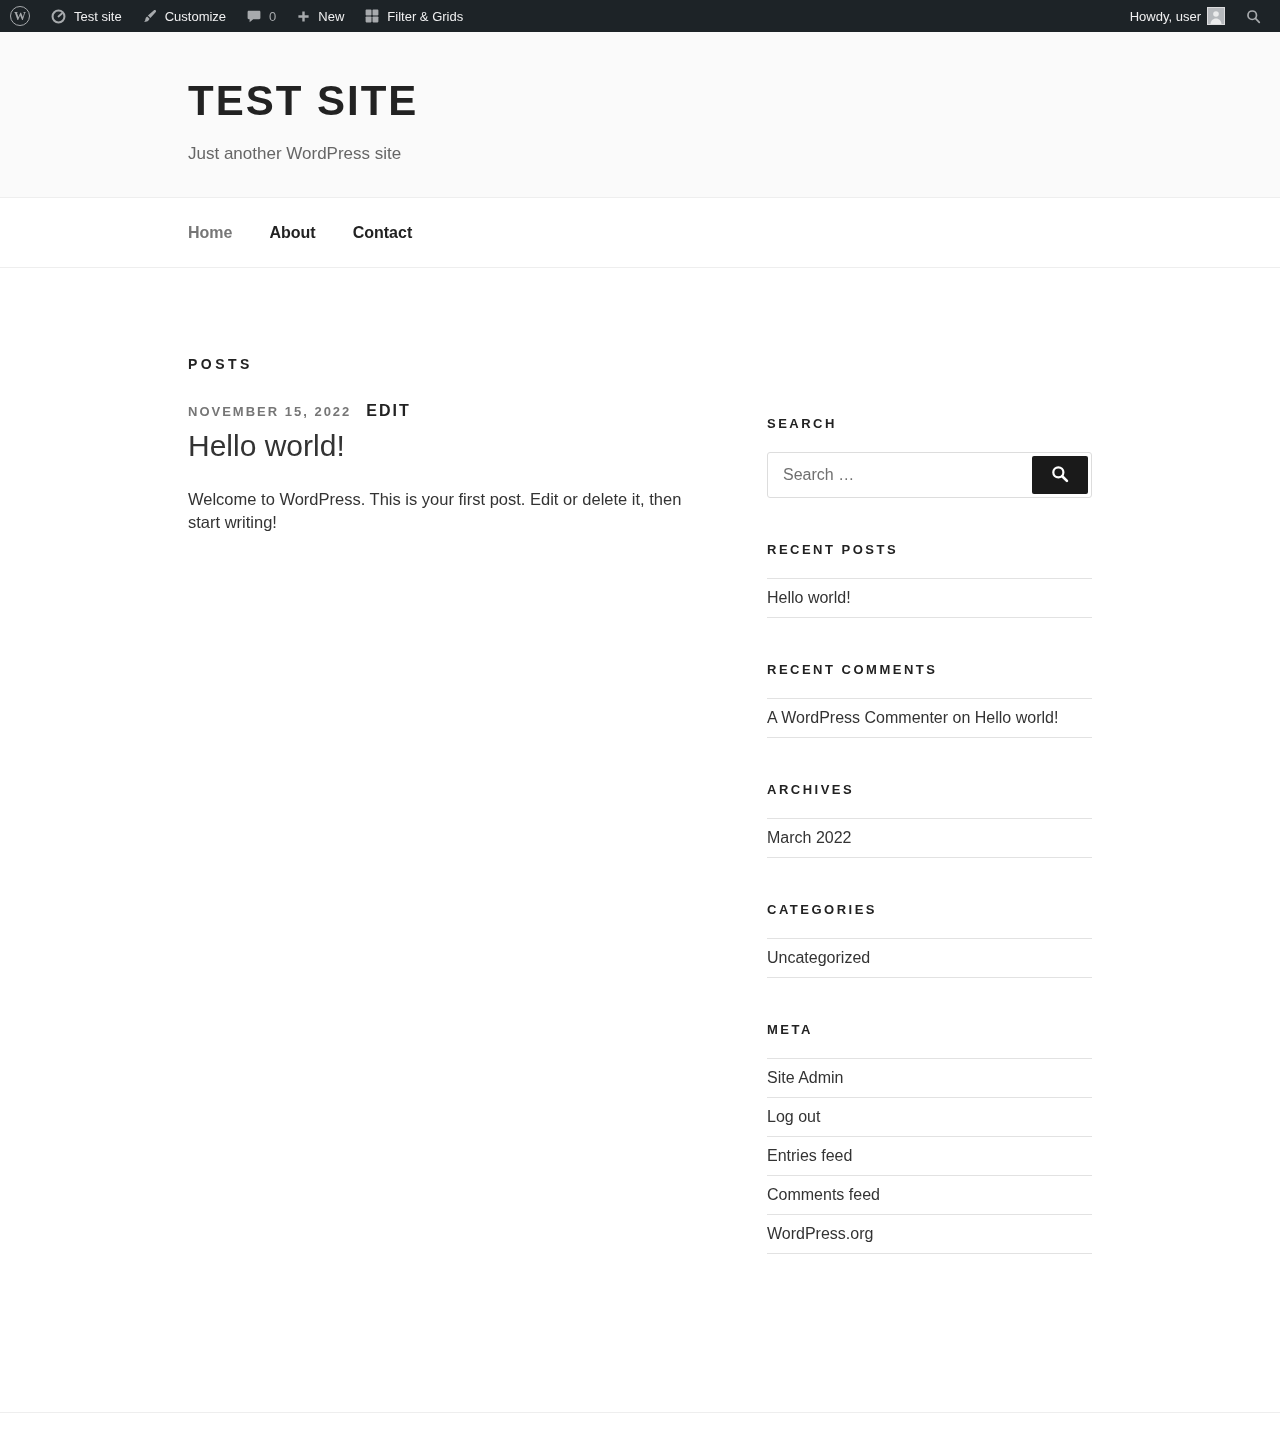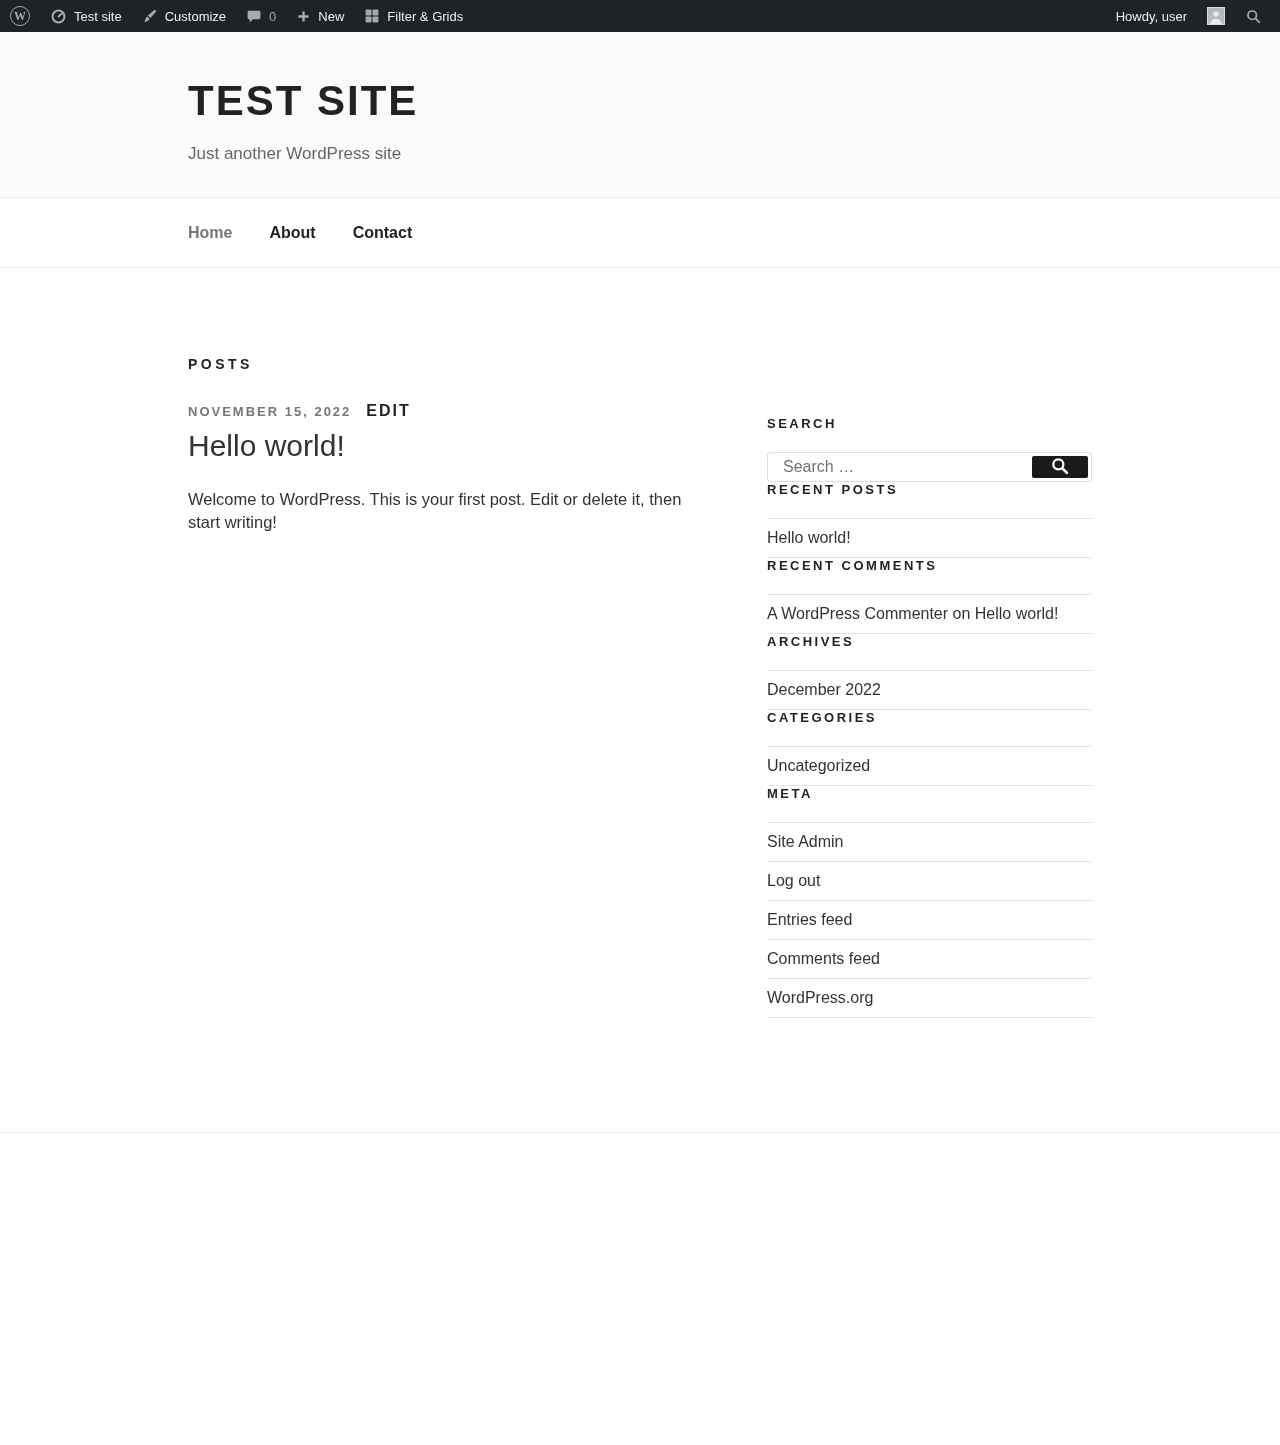--- a/index.html
+++ b/index.html
@@ -32,21 +32,21 @@
   }
   .ab-item svg { display: block; }
   .wp-logo-circle {
     width: 20px; height: 20px; border-radius: 50%;
     border: 1.5px solid #a7aaad; color: #a7aaad;
     display: flex; align-items: center; justify-content: center;
     font-family: "Liberation Serif", serif;
     font-size: 12px; font-weight: bold; line-height: 1;
   }
   .ab-count { color: #a7aaad; }
-  .ab-howdy { gap: 20px; }
+  .ab-howdy { gap: 6px; }
   .avatar-frame {
     width: 18px; height: 18px; background: #dcdcde; padding: 1px;
     display: inline-flex;
   }
   .avatar-frame svg { display: block; }
 
   
   .site-header {
     background: #fafafa;
     height: 165px;
@@ -112,35 +112,35 @@
     line-height: 1.25;
   }
   .post-body {
     margin-top: 23px;
     font-size: 16.5px;
     line-height: 1.45;
     color: #333;
   }
 
   
-  .widget { }
+  .widget { margin-bottom: 44px; }
   .widget-title {
     font-size: 13px;
     font-weight: bold;
     letter-spacing: 2.5px;
     color: #222;
     margin-bottom: 21px;
   }
   .search-form {
     display: flex;
     border: 1px solid #ddd;
     border-radius: 3px;
     background: #fff;
     padding: 3px;
-    height: 30px;
+    height: 46px;
   }
   .search-input {
     flex: 1;
     border: none;
     outline: none;
     font-family: "Liberation Sans", sans-serif;
     font-size: 16px;
     color: #333;
     padding: 0 12px;
     background: transparent;
@@ -303,21 +303,21 @@
         <li>
           <a href="#">A WordPress Commenter</a><span style="white-space: pre;"> on </span><a href="#">Hello world!</a>
         </li>
       </ul>
     </section>
 
     <section class="widget">
       <h3 class="widget-title">ARCHIVES</h3>
       <ul class="widget-list">
         <li>
-          <a href="#">December 2022</a>
+          <a href="#">March 2022</a>
         </li>
       </ul>
     </section>
 
     <section class="widget">
       <h3 class="widget-title">CATEGORIES</h3>
       <ul class="widget-list">
         <li>
           <a href="#">Uncategorized</a>
         </li>

